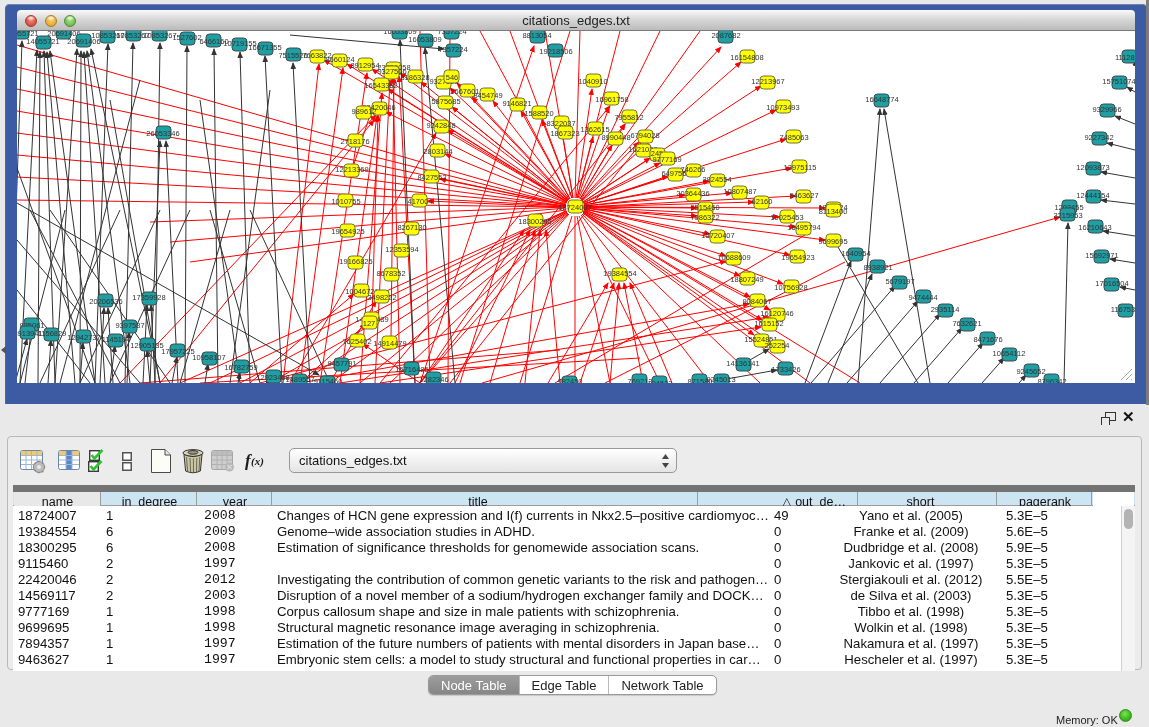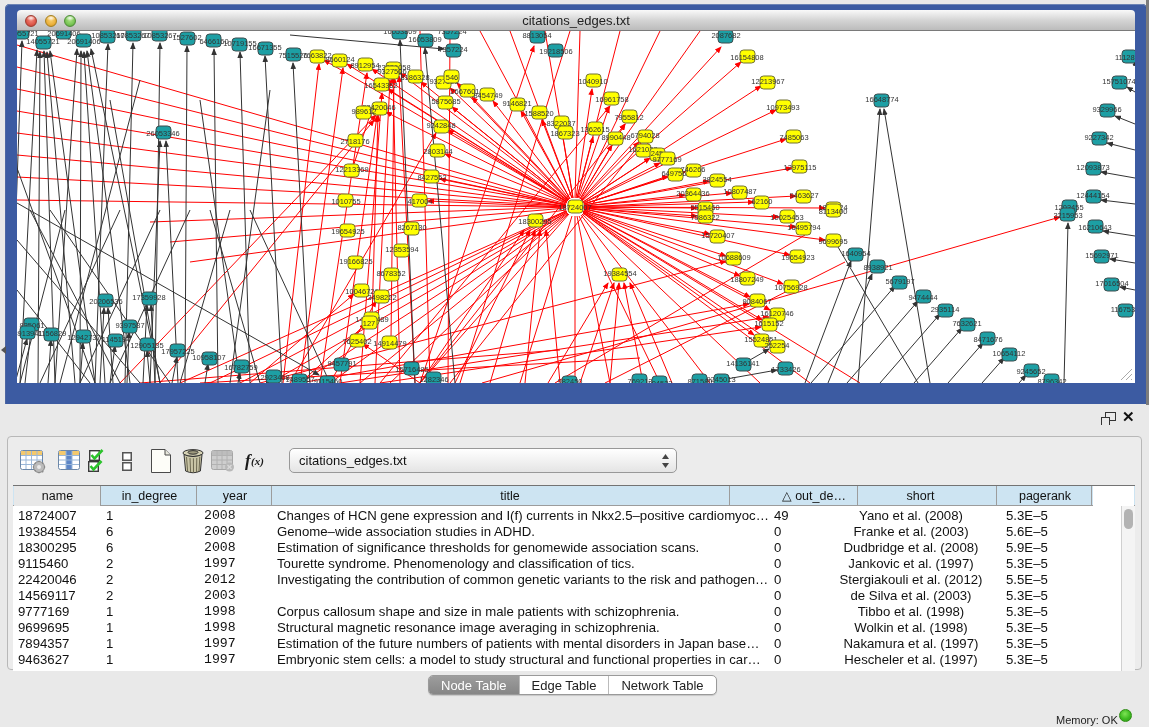--- a/index.html
+++ b/index.html
@@ -22,21 +22,21 @@
 #tp-label{position:absolute;left:10px;top:6px;font-size:13px;color:#333;margin-top:32px;}
 #tp-float{position:absolute;left:1101px;top:7px;width:15px;height:13px;}
 #tp-close{position:absolute;left:1122px;top:3px;font-size:15px;font-weight:bold;color:#111;}
 #innerpanel{position:absolute;left:7px;top:31px;width:1135px;height:234px;
   background:#ececec;border:1px solid #b8b8b8;border-radius:4px;}
 #toolbar{position:absolute;left:0px;top:43px;height:28px;}
 #combo{position:absolute;left:289px;top:43px;width:388px;height:25px;
   background:linear-gradient(#ffffff,#efefef 60%,#e4e4e4);border:1px solid #989898;
   border-radius:5px;font-size:13px;color:#111;line-height:23px;padding-left:9px;}
 #thead{position:absolute;left:13px;top:80px;width:1122px;height:21px;background:#cde4f2;
-  border-top:1px solid #737373;border-bottom:1px solid #9c9c9c;}
+  border-top:7px solid #737373;border-bottom:1px solid #9c9c9c;}
 #thead span{position:absolute;top:0;height:20px;line-height:20px;font-size:12.5px;color:#111;
   text-align:center;border-right:1px solid #9c9c9c;border-left:1px solid #fff0;}
 #tbody{position:absolute;left:13px;top:101px;width:1108px;height:165px;background:#fff;overflow:hidden;}
 .trow{position:absolute;left:0;width:1122px;height:16px;font-size:13.2px;color:#111;}
 .trow span{position:absolute;top:0;height:16px;line-height:16px;white-space:nowrap;overflow:hidden;}
 .c0{left:5px;width:84px;}
 .c1{left:93px;width:96px;}
 .c2{left:191px;width:70px;font-family:Liberation Mono, monospace;}
 .c3{left:264px;width:494px;}
 .c4{left:761px;width:73px;}
@@ -949,76 +949,76 @@
 </svg>
 </div>
   <div id="combo">citations_edges.txt<svg style="position:absolute;right:6px;top:4px" width="9" height="16">
         <path d="M4.5,1 L8,6 L1,6 z" fill="#444"></path>
         <path d="M4.5,15 L8,10 L1,10 z" fill="#444"></path>
       </svg></div>
   <div id="thead">
     <span style="left:1px;width:87px;background:#e8e8e8;">name</span>
     <span style="left:89px;width:95px;">in_degree</span>
     <span style="left:185px;width:74px;">year</span>
-    <span style="left:277px;width:440px;">title</span>
+    <span style="left:245px;width:440px;">title</span>
     <span style="left:757px;width:88px;">△ out_de…</span>
     <span style="left:831px;width:153px;">short</span>
     <span style="left:985px;width:94px;">pagerank</span>
     <span style="left:1080px;width:41px;background:#fff;border-right:none;"></span>
   </div>
   <div id="tbody">
 <div class="trow" style="top:2px">
         <span class="c0">18724007</span>
         <span class="c1">1</span>
         <span class="c2">2008</span>
         <span class="c3">Changes of HCN gene expression and I(f) currents in Nkx2.5–positive cardiomyoc…</span>
         <span class="c4">49</span>
-        <span class="c5">Yano et al. (2008)</span>
+        <span class="c5">Yano et al. (2005)</span>
         <span class="c6">5.3E–5</span>
       </div>
 <div class="trow" style="top:18px">
         <span class="c0">19384554</span>
         <span class="c1">6</span>
         <span class="c2">2009</span>
         <span class="c3">Genome–wide association studies in ADHD.</span>
         <span class="c4">0</span>
-        <span class="c5">Franke et al. (2003)</span>
+        <span class="c5">Franke et al. (2009)</span>
         <span class="c6">5.6E–5</span>
       </div>
 <div class="trow" style="top:34px">
         <span class="c0">18300295</span>
         <span class="c1">6</span>
         <span class="c2">2008</span>
         <span class="c3">Estimation of significance thresholds for genomewide association scans.</span>
         <span class="c4">0</span>
         <span class="c5">Dudbridge et al. (2008)</span>
         <span class="c6">5.9E–5</span>
       </div>
 <div class="trow" style="top:50px">
         <span class="c0">9115460</span>
         <span class="c1">2</span>
         <span class="c2">1997</span>
-        <span class="c3">Tourette syndrome. Phenomenology and classification of tics.</span>
         <span class="c4">0</span>
         <span class="c5">Jankovic et al. (1997)</span>
         <span class="c6">5.3E–5</span>
       </div>
 <div class="trow" style="top:66px">
         <span class="c0">22420046</span>
         <span class="c1">2</span>
         <span class="c2">2012</span>
         <span class="c3">Investigating the contribution of common genetic variants to the risk and pathogen…</span>
         <span class="c4">0</span>
         <span class="c5">Stergiakouli et al. (2012)</span>
         <span class="c6">5.5E–5</span>
       </div>
 <div class="trow" style="top:82px">
         <span class="c0">14569117</span>
         <span class="c1">2</span>
         <span class="c2">2003</span>
+        <span class="c3">Disruption of a novel member of a sodium/hydrogen exchanger family and DOCK…</span>
         <span class="c4">0</span>
         <span class="c5">de Silva et al. (2003)</span>
         <span class="c6">5.3E–5</span>
       </div>
 <div class="trow" style="top:98px">
         <span class="c0">9777169</span>
         <span class="c1">1</span>
         <span class="c2">1998</span>
         <span class="c3">Corpus callosum shape and size in male patients with schizophrenia.</span>
         <span class="c4">0</span>

